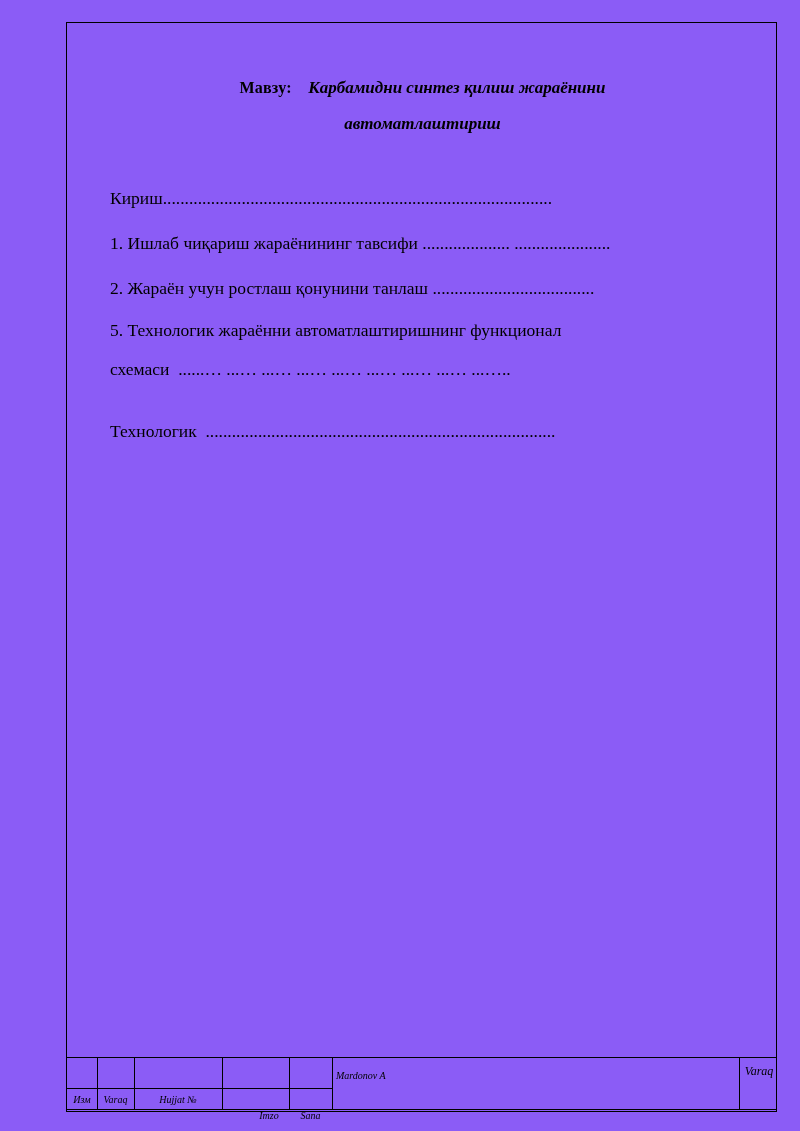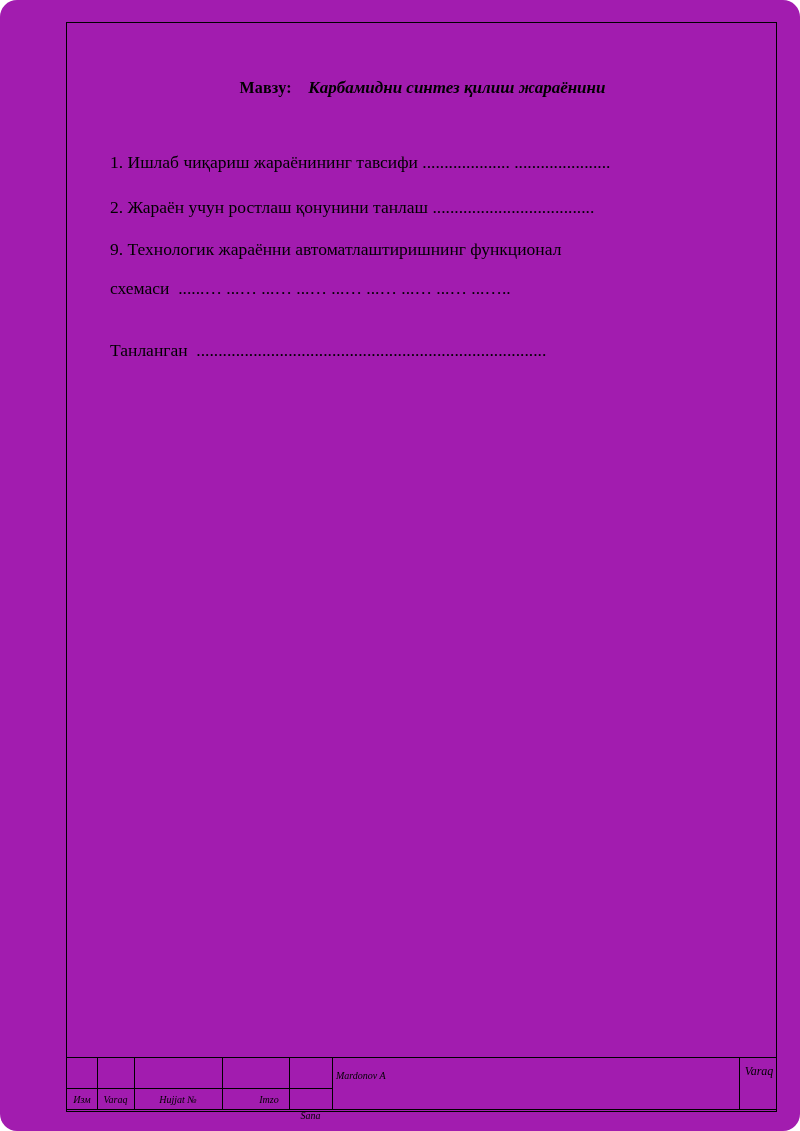--- a/index.html
+++ b/index.html
@@ -14,22 +14,21 @@
     color: #000000;
     position: relative;
     overflow: hidden;
   }
   .page {
     position: absolute;
     left: 0;
     top: 0;
     width: 800px;
     height: 1131px;
-    background: #a21caf;
-    border-radius: 17px;
+    background: #8b5cf6;
   }
   
   .frame {
     position: absolute;
     left: 66px;
     top: 22px;
     width: 711px;
     height: 1090px;
     border: 1.5px solid #000000;
     box-sizing: border-box;
@@ -141,50 +140,54 @@
   <div class="frame"></div>
 
   <div class="content">
 
     <div class="title-block">
       <div class="title-line">
         <span class="title-label">Мавзу:</span>
         <span>&nbsp;&nbsp;</span>
         <span class="title-main">Карбамидни синтез қилиш  жараёнини</span>
       </div>
+      <div class="title-line">
+        <span class="title-main">автоматлаштириш</span>
+      </div>
     </div>
 
     <div class="toc">
+      <div class="toc-line">Кириш.........................................................................................</div>
       <div class="toc-line">1. Ишлаб чиқариш жараёнининг тавсифи .................... ......................</div>
       <div class="toc-line">2. Жараён учун ростлаш қонунини танлаш .....................................</div>
-      <div class="toc-line wrap2">9. Технологик жараённи автоматлаштиришнинг функционал</div>
+      <div class="toc-line wrap2">5. Технологик жараённи автоматлаштиришнинг функционал</div>
       <div class="toc-line wrap2">схемаси  ......… ...… ...… ...… ...… ...… ...… ...… ...…..</div>
       <div class="gap-mid"></div>
-      <div class="toc-line tight">Танланган  ................................................................................</div>
+      <div class="toc-line tight">Технологик  ................................................................................</div>
     </div>
 
   </div>
 
   <div class="stamp">
     <div class="stamp-grid">
 
       <div class="h-line" style="left:0; top:30px; width:265px;"></div>
       <div class="h-line" style="left:0; top:50.8px; width:710px;"></div>
 
       <div class="v-line" style="left:30px; top:0; height:51px;"></div>
       <div class="v-line" style="left:67px; top:0; height:51px;"></div>
       <div class="v-line" style="left:155px; top:0; height:51px;"></div>
       <div class="v-line" style="left:222px; top:0; height:51px;"></div>
       <div class="v-line" style="left:265px; top:0; height:51px;"></div>
       <div class="v-line" style="left:672px; top:0; height:51px;"></div>
 
       <div class="cell" style="left:0; top:31px; width:30px; height:20px;">Изм</div>
       <div class="cell" style="left:30px; top:31px; width:37px; height:20px;">Varaq</div>
       <div class="cell" style="left:67px; top:31px; width:88px; height:20px;text-align:right;">Hujjat №</div>
-      <div class="cell" style="left:155px; top:31px; width:67px; height:20px;padding-left:27px;">Imzo</div>
+      <div class="cell" style="left:155px; top:47px; width:67px; height:20px;padding-left:27px;">Imzo</div>
       <div class="cell" style="left:222px; top:31px; width:43px; height:20px;margin-top:16px;">Sana</div>
 
       <div class="stamp-name">Mardonov A</div>
       <div class="varaq-label">Varaq</div>
 
     </div>
   </div>
 
 </div>
 

